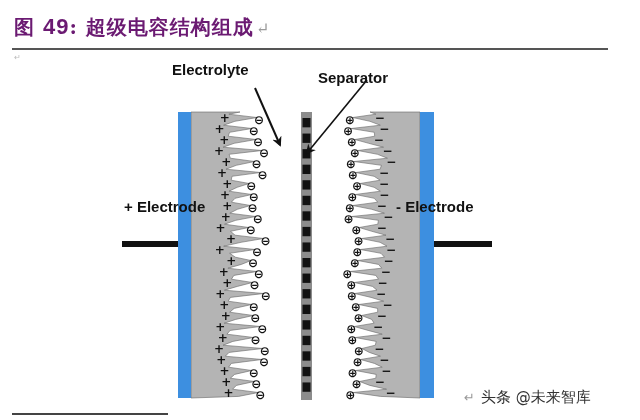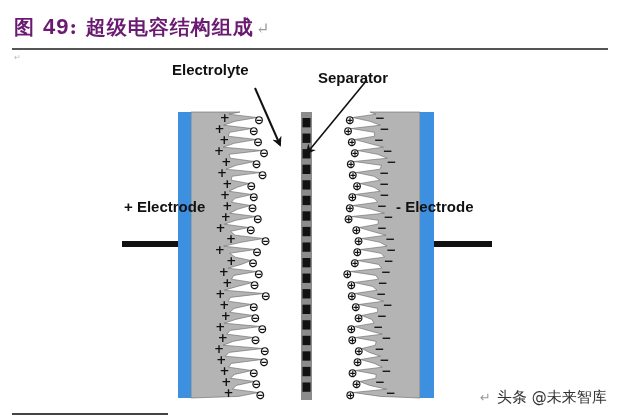--- a/index.html
+++ b/index.html
@@ -5,21 +5,21 @@
   html, body { margin:0; padding:0; background:#ffffff; }
   body { width:640px; height:420px; position:relative; overflow:hidden; font-family:"Liberation Sans", sans-serif; }
   .title { position:absolute; left:14px; top:14px; font-family:"DejaVu Serif", serif; font-size:20px; font-weight:bold; color:#6b1a72; letter-spacing:1px; white-space:nowrap; }
   .title .num { font-family:"Liberation Sans", sans-serif; font-weight:bold; font-size:22px; }
   .title .ret { color:#9a9a9a; font-weight:normal; font-size:16px; margin-left:2px; }
   .rule-top { position:absolute; left:12px; top:48px; width:596px; height:2px; background:#555; }
   .rule-bottom { position:absolute; left:12px; top:413px; width:156px; height:2px; background:#444; }
   .tiny-mark { position:absolute; left:14px; top:53px; font-size:8px; color:#bbb; }
   svg.diagram { position:absolute; left:0; top:0; }
   .lbl { font-family:"Liberation Sans", sans-serif; font-weight:bold; font-size:15px; fill:#111; }
-  .footer { position:absolute; left:480px; top:388px; font-size:15px; color:#333; white-space:nowrap; font-family:"DejaVu Sans", sans-serif; }
+  .footer { position:absolute; left:464px; top:388px; font-size:15px; color:#333; white-space:nowrap; font-family:"DejaVu Sans", sans-serif; }
   .footer .ret { color:#999; margin-right:6px; font-size:13px; }
 </style>
 </head>
 <body>
 
 <div class="title">
   <span>图</span>
   <span class="num">49</span><span>:</span>
   <span>超级电容结构组成</span><span class="ret">↵</span>
 </div>

